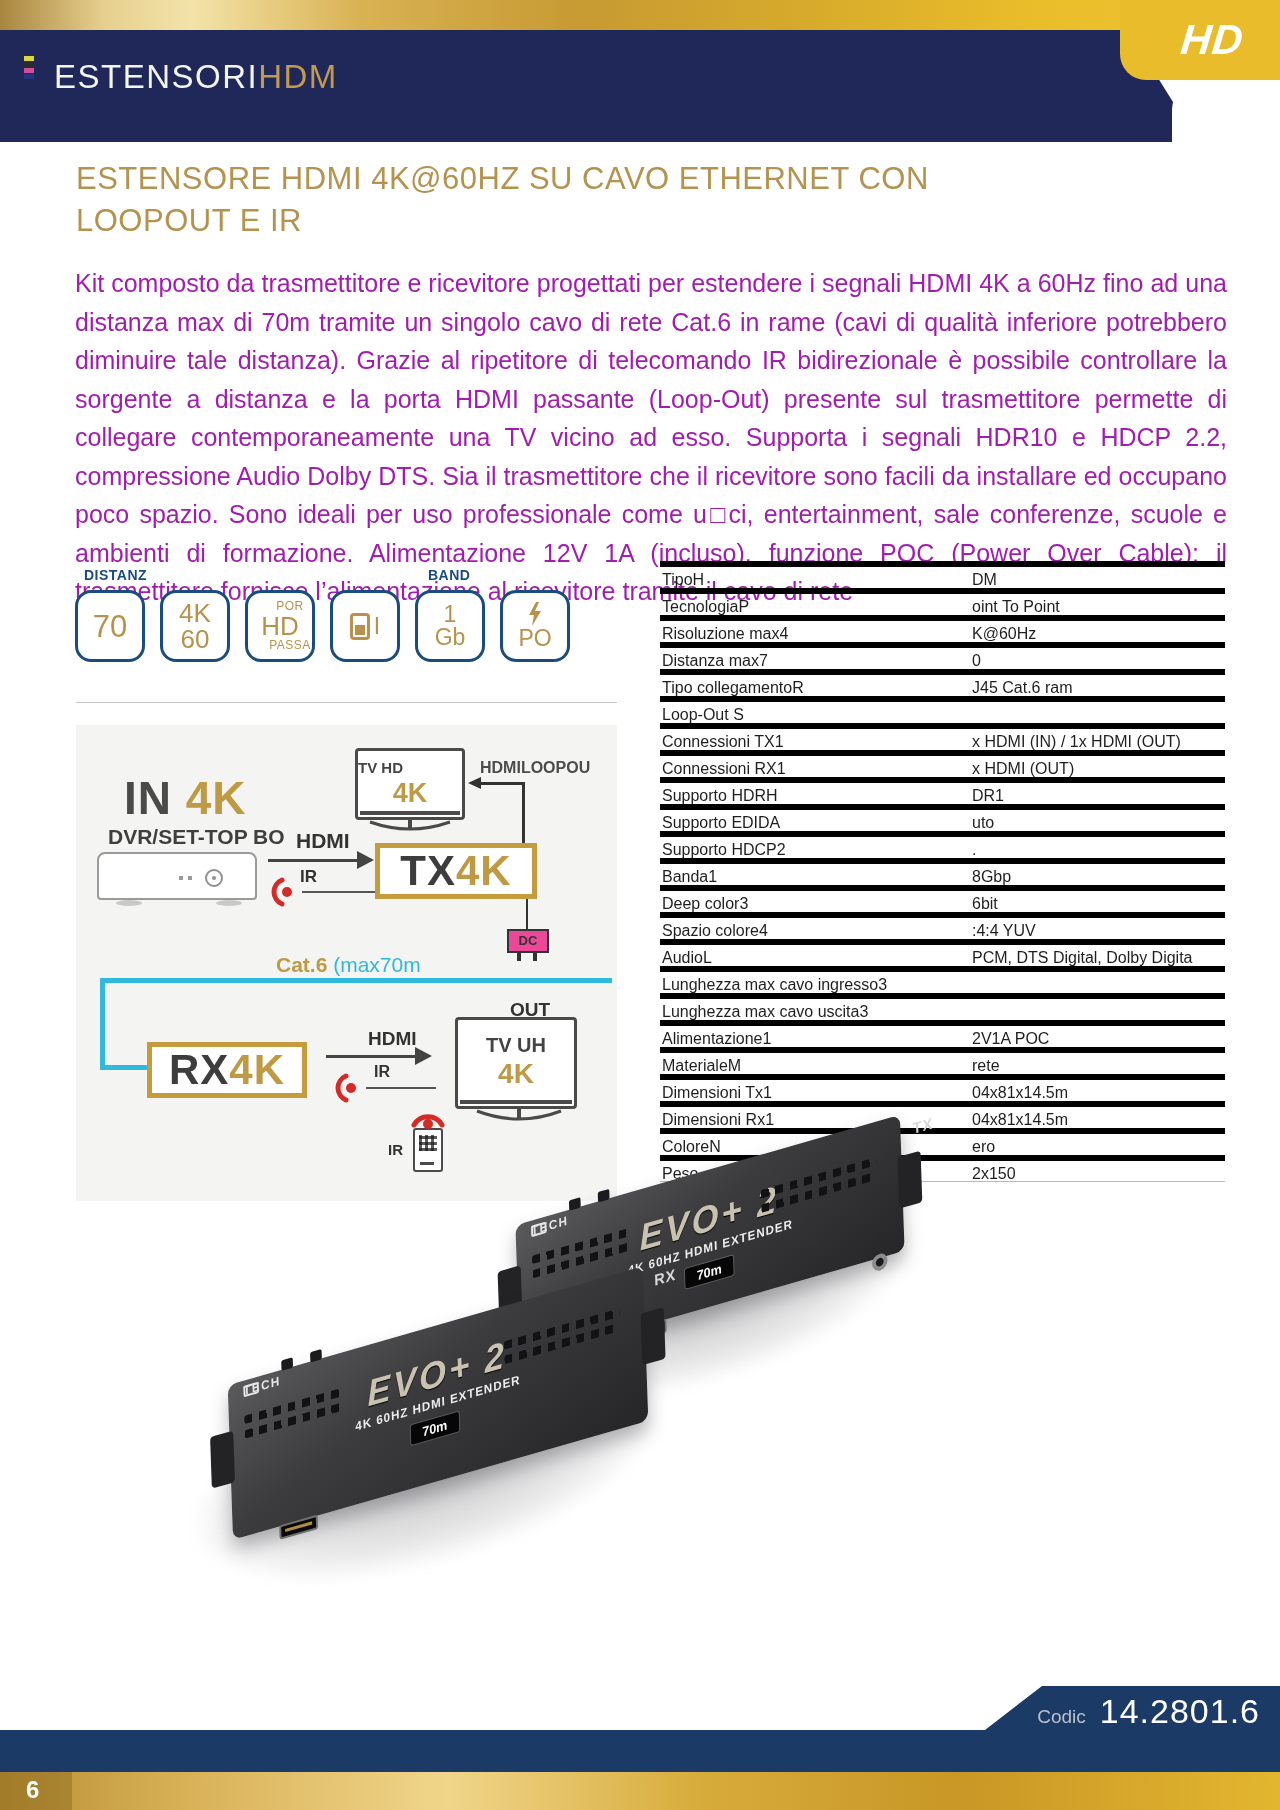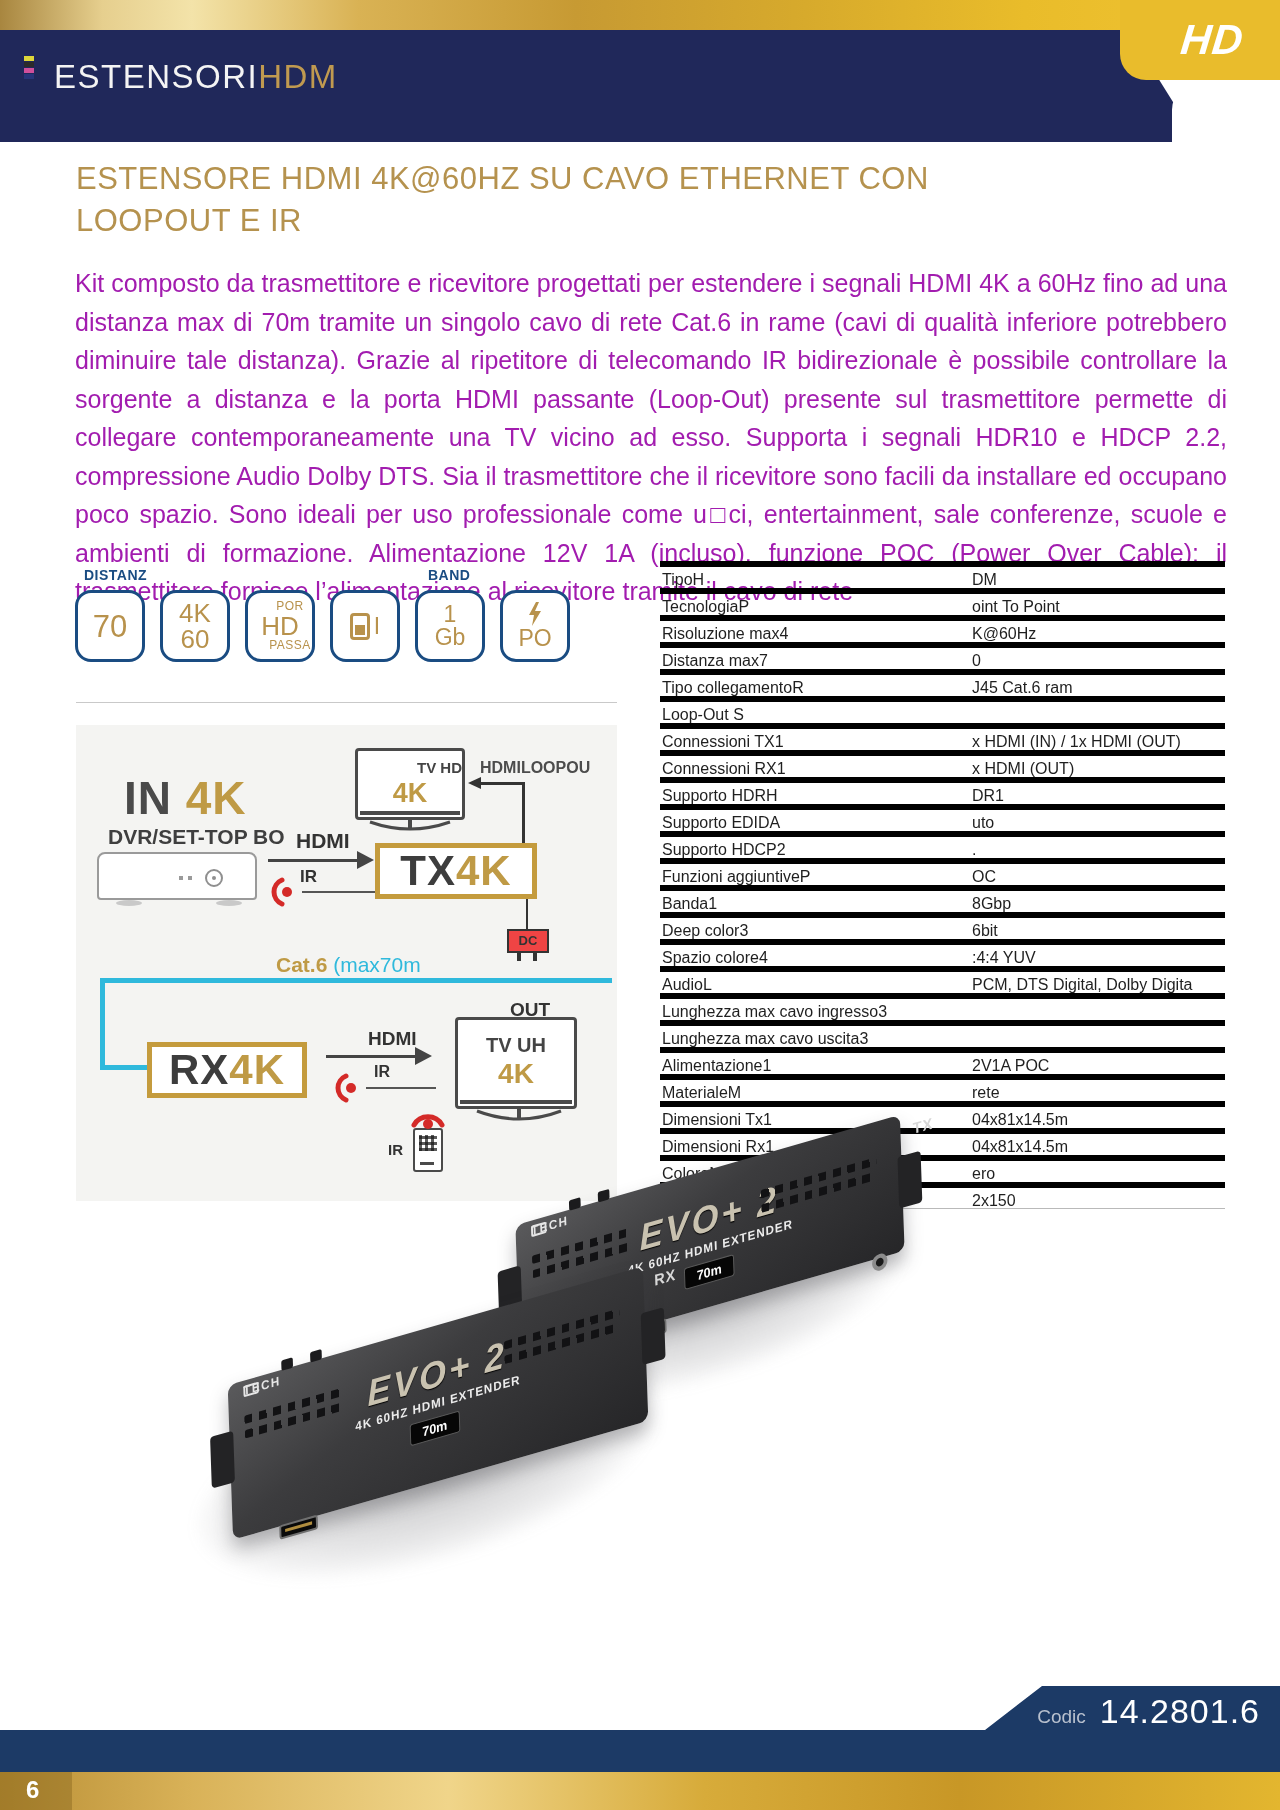--- a/index.html
+++ b/index.html
@@ -64,35 +64,35 @@
   .stb-foot { top:175px; width:26px; height:6px; background:#c9c9c9; border-radius:50%; }
   .sf1{left:40px;} .sf2{left:140px;}
   .dg-hdmi-t { left:220px; top:104px; font-size:21px; font-weight:bold; color:#333; }
   .line { background:#444; }
   .hdmi-line-t { left:192px; top:134px; width:92px; height:3px; }
   .head-r-t { left:281px; top:126px; width:0; height:0;
     border-left:17px solid #444; border-top:9px solid transparent; border-bottom:9px solid transparent; }
   .dg-ir-t { left:224px; top:142px; font-size:17px; font-weight:bold; color:#333; }
   .ir-line-t { left:226px; top:166px; width:92px; height:2px; background:#555; }
   .tv-top { left:279px; top:23px; width:110px; height:72px; border:3px solid #4a4a4a; background:#fff; border-radius:4px; }
-  .tv-top .l1 { left:0; right:0; top:8px; font-size:15px; color:#444; text-align:right; font-weight:bold; }
+  .tv-top .l1 { left:0; right:0; top:8px; font-size:15px; color:#444; text-align:left; font-weight:bold; }
   .tv-top .l2 { left:0; right:0; top:27px; font-size:27px; color:#bf9a45; text-align:center; font-weight:bold; }
   .tv-bar { left:2px; right:2px; bottom:2px; height:4px; background:#4a4a4a; }
   .tv-stand-t { left:289px; top:95px; }
   .dg-loop { left:404px; top:34px; font-size:16px; font-weight:bold; color:#4c4c4c; }
   .loop-h { left:404px; top:57px; width:44px; height:2.5px; background:#333; }
   .loop-head { left:392px; top:52px; width:0; height:0;
     border-right:13px solid #333; border-top:6px solid transparent; border-bottom:6px solid transparent; }
   .loop-v { left:446px; top:57px; width:2.5px; height:61px; background:#333; }
   .txbox { left:299px; top:118px; width:162px; height:56px; border:5px solid #c49b3d; background:#fff;
     display:flex; align-items:center; justify-content:center; }
   .txbox span, .rxbox span { position:static; font-size:42px; font-weight:bold; color:#3d3d3d; letter-spacing:1px; }
   .txbox .g, .rxbox .g { color:#bf9a45; }
   .tx-dc-line { left:450px; top:174px; width:2px; height:30px; background:#333; }
-  .dcbox { left:431px; top:204px; width:42px; height:24px; border:2px solid #333; background:#ef4444;
+  .dcbox { left:431px; top:204px; width:42px; height:24px; border:2px solid #333; background:#ec4899;
     font-size:13px; font-weight:bold; color:#333; text-align:center; line-height:20px; }
   .prong { top:228px; width:4px; height:8px; background:#333; }
   .pg1{left:441px;} .pg2{left:457px;}
   .dg-cat6 { left:200px; top:228px; font-size:21px; font-weight:bold; }
   .dg-cat6 .c1 { position:static; color:#bf9a45; }
   .dg-cat6 .c2 { position:static; color:#2fb9dc; font-weight:normal; }
   .cyan { background:#2fb9dc; }
   .cat6-h { left:24px; top:253px; width:512px; height:5px; }
   .cat6-v { left:24px; top:253px; width:5px; height:92px; }
   .cat6-stub { left:24px; top:340px; width:48px; height:5px; }
@@ -370,24 +370,20 @@
     <div class="spec-row">
       <span class="spec-label">Supporto EDIDA</span>
       <span class="spec-value">uto</span>
     </div>
 
     <div class="spec-row">
       <span class="spec-label">Supporto HDCP2</span>
       <span class="spec-value">.</span>
     </div>
 
-    <div class="spec-row">
-      <span class="spec-label">Funzioni aggiuntiveP</span>
-      <span class="spec-value">OC</span>
-    </div>
 
     <div class="spec-row">
       <span class="spec-label">Banda1</span>
       <span class="spec-value">8Gbp</span>
     </div>
 
     <div class="spec-row">
       <span class="spec-label">Deep color3</span>
       <span class="spec-value">6bit</span>
     </div>

